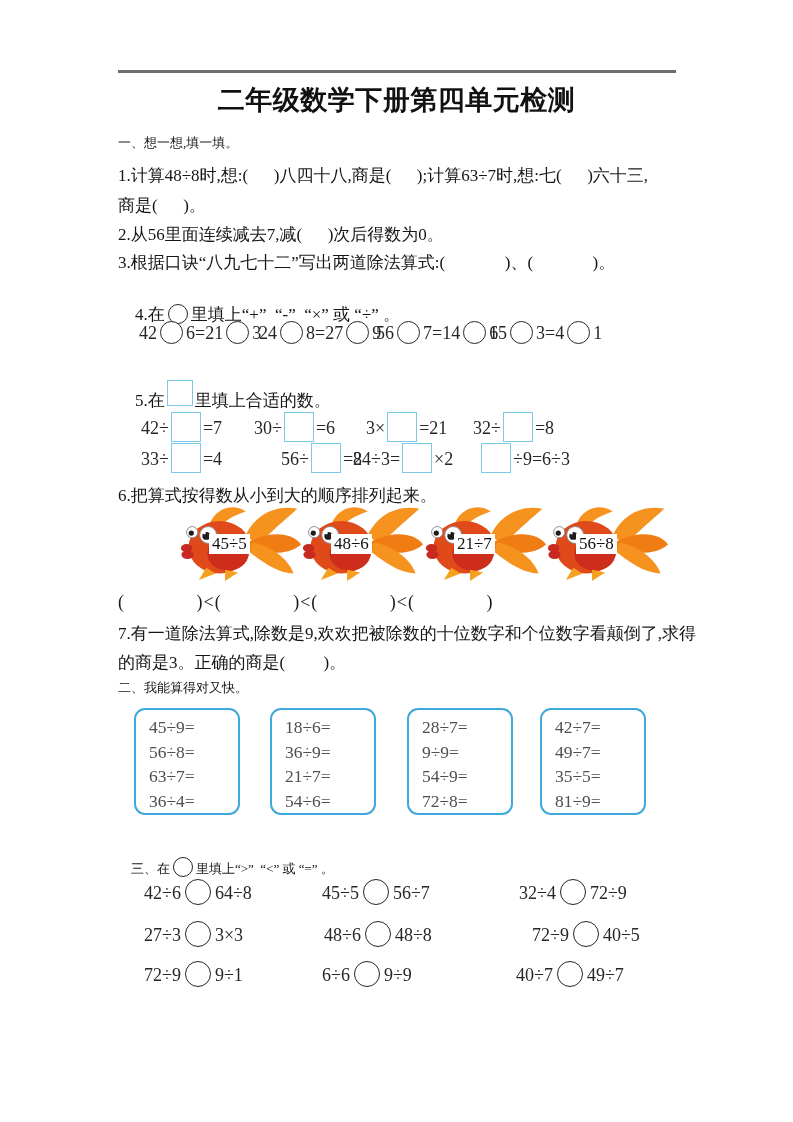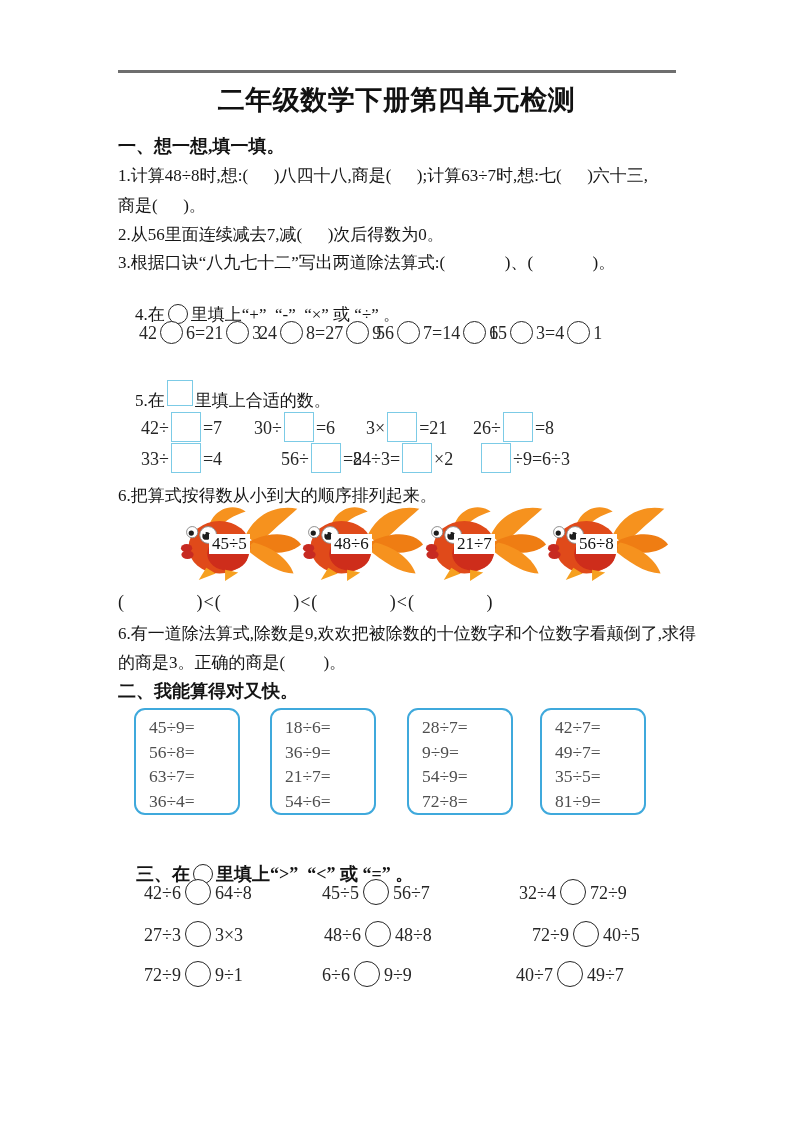--- a/index.html
+++ b/index.html
@@ -7,21 +7,21 @@
     position:relative; width:793px; height:1028px; background:#ffffff;
     font-family:"Liberation Serif","DejaVu Serif",serif; color:#1b1b1b;
     overflow:hidden;
   }
   .abs { position:absolute; }
   .rule { left:118px; top:70px; width:558px; height:3px; background:#6e6e6e; }
   .title {
     left:0; top:82px; width:793px; margin:0; text-align:center;
     font-size:27px; font-weight:700; letter-spacing:0.5px; color:#111;
   }
-  .sec-header { font-size:18px; font-weight:700; white-space:pre; color:#141414;text-align:center; }
+  .sec-header { font-size:13px; font-weight:400; white-space:pre; color:#141414;text-align:center; }
   .body-line { font-size:17px; white-space:pre; color:#161616; }
   .eq { font-size:18px; white-space:pre; color:#262626;margin-left:26px; }
   .eq-row { height:34px; }
   .grp { position:absolute; top:0; white-space:pre; }
   .circle {
     display:inline-block; width:21px; height:21px; border:1.6px solid #262626;
     border-radius:50%; vertical-align:-5px; margin:0 3px; background:#fff;
   }
   .circle.hdr { width:18px; height:18px; vertical-align:-4px; }
   .circle.cmp { width:24px; height:24px; vertical-align:-6px; margin:0 4px; }
@@ -92,21 +92,21 @@
     <span class="grp eq" style="left:350px;"><span>15</span><span class="circle"></span><span>3=4</span><span class="circle"></span><span>1</span></span>
   </div>
 
   <div class="abs body-line" style="left:118px; top:360px;">
     <span>5.在</span><span class="sq hdr"></span><span>里填上合适的数。</span>
   </div>
   <div class="abs eq-row" style="left:115px; top:412px; width:560px;">
     <span class="grp eq" style="left:0px;"><span>42÷</span><span class="sq"></span><span>=7</span></span>
     <span class="grp eq" style="left:113px;"><span>30÷</span><span class="sq"></span><span>=6</span></span>
     <span class="grp eq" style="left:225px;"><span>3×</span><span class="sq"></span><span>=21</span></span>
-    <span class="grp eq" style="left:332px;"><span>26÷</span><span class="sq"></span><span>=8</span></span>
+    <span class="grp eq" style="left:332px;"><span>32÷</span><span class="sq"></span><span>=8</span></span>
   </div>
   <div class="abs eq-row" style="left:115px; top:443px; width:560px;">
     <span class="grp eq" style="left:0px;"><span>33÷</span><span class="sq"></span><span>=4</span></span>
     <span class="grp eq" style="left:140px;"><span>56÷</span><span class="sq"></span><span>=8</span></span>
     <span class="grp eq" style="left:212px;"><span>24÷3=</span><span class="sq"></span><span>×2</span></span>
     <span class="grp eq" style="left:338px;"><span></span><span class="sq"></span><span>÷9=6÷3</span></span>
   </div>
 
   <div class="abs body-line" style="left:118px; top:484px;">6.把算式按得数从小到大的顺序排列起来。</div>
 
@@ -130,21 +130,21 @@
   </div>
   <div class="fish" style="left:547px;">
     <svg viewBox="0 0 130 84" width="122" height="79">
         <use href="#goldfish"></use>
       </svg>
     <div class="fish-label">56÷8</div>
   </div>
 
   <div class="abs answers" style="left:118px; top:592px;">(             )&lt;(             )&lt;(             )&lt;(             )</div>
 
-  <div class="abs body-line" style="left:118px; top:622px;">6.有一道除法算式,除数是9,欢欢把被除数的十位数字和个位数字看颠倒了,求得</div>
+  <div class="abs body-line" style="left:118px; top:622px;">7.有一道除法算式,除数是9,欢欢把被除数的十位数字和个位数字看颠倒了,求得</div>
   <div class="abs body-line" style="left:118px; top:651px;">的商是3。正确的商是(         )。</div>
 
   <div class="abs sec-header" style="left:118px; top:679px;">二、我能算得对又快。</div>
 
   <div class="calc-box" style="left:134px;">
     <div class="bx-line">45÷9=</div>
     <div class="bx-line">56÷8=</div>
     <div class="bx-line">63÷7=</div>
     <div class="bx-line">36÷4=</div>
   </div>

